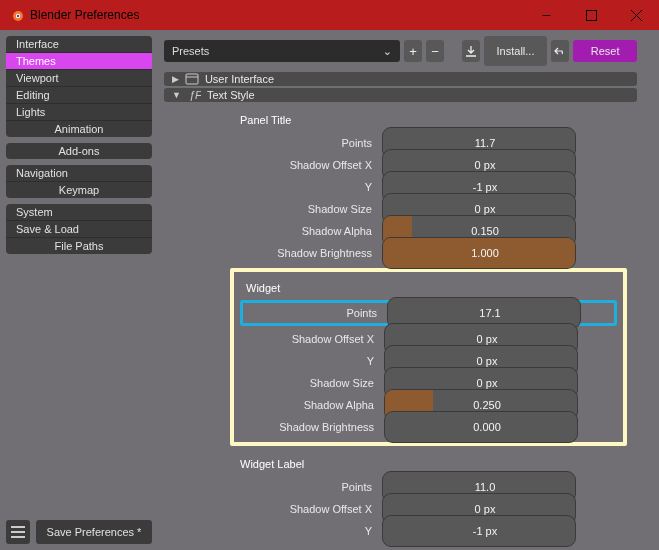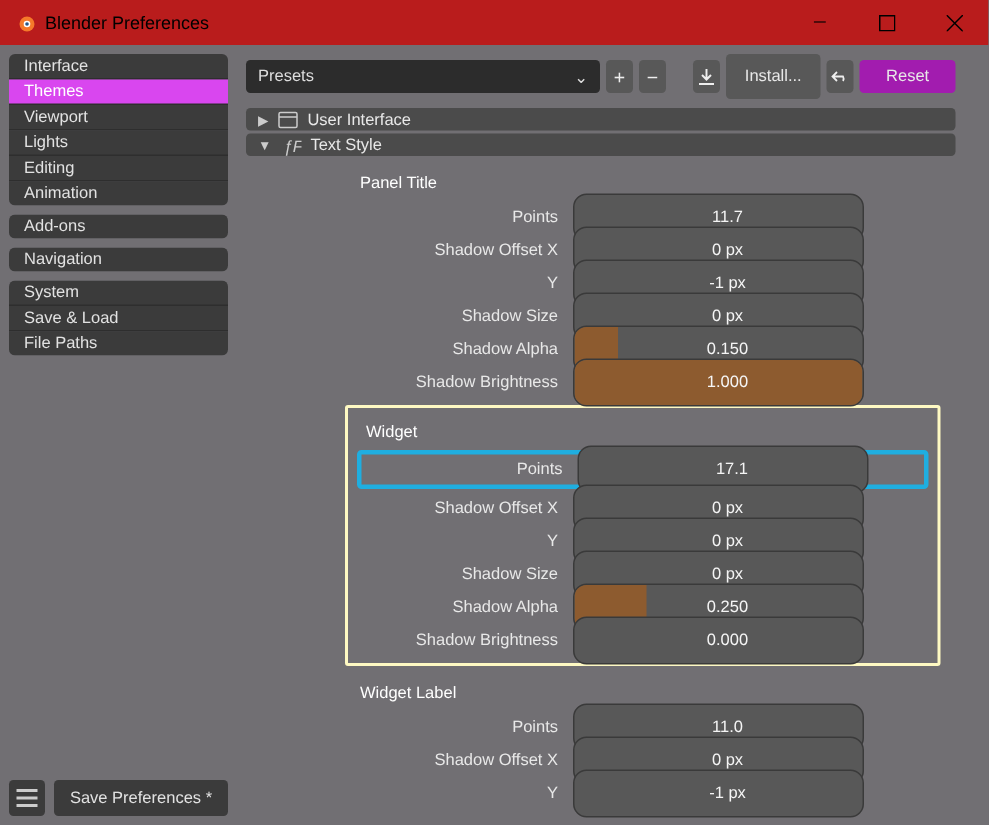--- a/index.html
+++ b/index.html
@@ -5,21 +5,21 @@
 * { margin: 0; padding: 0; box-sizing: border-box; font-family: -apple-system, "Segoe UI", sans-serif; }
 body { background: #716f73; width: 659px; height: 550px; overflow: hidden; font-size: 11px; color: #e8e8e8; }
 .titlebar { height: 30px; background: #b91c1c; display: flex; align-items: center; padding-left: 8px; }
 .titlebar-icon { width: 16px; height: 16px; margin-right: 6px; }
 .titlebar-title { color: #000; font-size: 12px; flex: 1; }
 .titlebar-btn { width: 45px; height: 30px; display: flex; align-items: center; justify-content: center; color: #000; }
 .content { display: flex; height: calc(100% - 30px); }
 .sidebar { width: 158px; padding: 6px; display: flex; flex-direction: column; gap: 4px; }
 .side-group { background: transparent; border-radius: 4px; overflow: hidden; }
 .side-item { display:block; background: #3b3b3b; color: #e2e2e2; padding: 2px 10px; font-size: 11px; cursor: pointer; text-align:left; border-bottom: 1px solid #2e2e2e; }
-.side-item:last-child { border-bottom: none; }
+.side-item:last-child { border-bottom: none; text-align: center; }
 .side-item.active { background: #d946ef; color: #fff; }
 .sidebar-spacer { flex: 1; }
 .sidebar-bottom { display: flex; gap: 6px; align-items: flex-start; padding-top: 4px; }
 .burger { width: 24px; height: 24px; display:flex; flex-direction:column; justify-content:center; gap:3px; align-items:center; background:#3b3b3b; border-radius:3px; }
 .burger span { width:14px; height:2px; background:#ccc; }
 .save-btn { flex:1; height:24px; background:#3b3b3b; border-radius:3px; font-size:11px; color:#e2e2e2; display:flex; align-items:center; justify-content:center; }
 
 .main { flex:1; display:flex; flex-direction:column; padding:6px 22px 6px 6px; overflow:hidden; }
 .toolbar { display:flex; gap:4px; align-items:center; margin-bottom:6px; }
 .presets { flex:0 0 236px; height:22px; background:#2c2c2c; border-radius:3px; display:flex; align-items:center; padding:0 8px; font-size:11px; color:#ddd; justify-content:space-between; }
@@ -31,21 +31,21 @@
 .panel-header { height:24px; background:#4b4b4b; border-radius:3px; display:flex; align-items:center; gap:6px; padding:0 8px; font-size:11px; color:#e8e8e8; margin-bottom:2px; }
 .chev { font-size:9px; color:#ccc; }
 
 .panel-body { padding:4px 0 4px 0; }
 .section-title { padding:6px 0 6px 76px; font-size:11px; color:#fff; }
 .row { display:flex; align-items:center; height:22px; gap:6px; padding-right:8px; }
 .row-label { width:212px; text-align:right; font-size:11px; color:#e8e8e8; padding-right:4px; }
 .slider { flex:0 0 194px; height:32px; background:#585858; border-radius:9px; display:flex; align-items:center; justify-content:center; font-size:11px; color:#f5f5f5; position:relative; overflow:hidden; border:1px solid #3a3a3a;padding-left:12px; }
 .slider .fill { position:absolute; left:0; top:0; bottom:0; background:#8d5b2f; }
 .slider span { position:relative; z-index:1; }
-.widget-box { border:2px solid #fef9c3; padding:4px 2px; margin:4px 10px 6px 66px; border-radius:2px; }
+.widget-box { border:4px solid #fef9c3; padding:4px 2px; margin:4px 10px 6px 66px; border-radius:2px; }
 .highlight { border:3px solid #1faee0; border-radius:3px; display:flex; align-items:center; gap:6px; padding:0 2px; height:26px; }
 .highlight .row-label { width:136px; }
 </style>
 </head>
 <body>
 
 <div class="titlebar">
   <svg class="titlebar-icon" viewBox="0 0 16 16">
       <circle cx="10" cy="9" r="5" fill="#f5792a"></circle>
       <circle cx="10" cy="9" r="2.2" fill="#fff"></circle>
@@ -66,29 +66,30 @@
     </div>
 </div>
 
 <div class="content">
   <div class="sidebar">
     <div id="side-groups">
         <div class="side-group" style="margin-bottom: 6px;">
           <div class="side-item">Interface</div>
           <div class="side-item active">Themes</div>
           <div class="side-item">Viewport</div>
+          <div class="side-item">Editing</div>
           <div class="side-item">Lights</div>
-          <div class="side-item">Editing</div>
           <div class="side-item">Animation</div>
         </div>
         <div class="side-group" style="margin-bottom: 6px;">
           <div class="side-item">Add-ons</div>
         </div>
         <div class="side-group" style="margin-bottom: 6px;">
           <div class="side-item">Navigation</div>
+          <div class="side-item">Keymap</div>
         </div>
         <div class="side-group" style="margin-bottom: 6px;">
           <div class="side-item">System</div>
           <div class="side-item">Save &amp; Load</div>
           <div class="side-item">File Paths</div>
         </div>
       </div>
     <div class="sidebar-spacer"></div>
     <div class="sidebar-bottom">
       <div class="burger">

